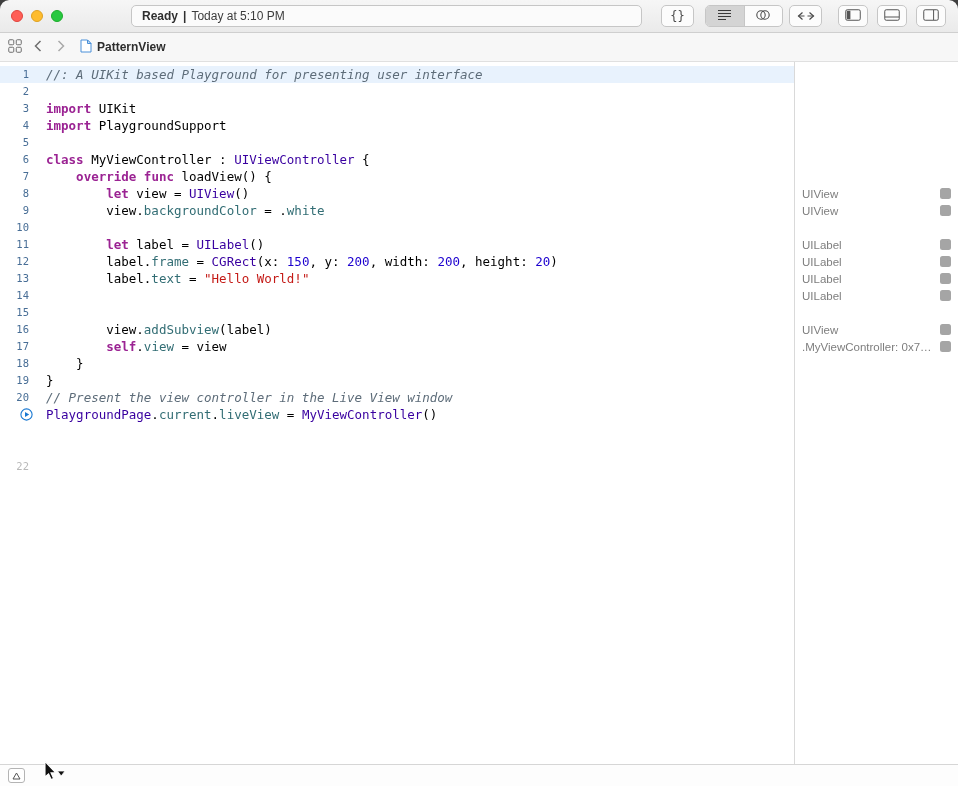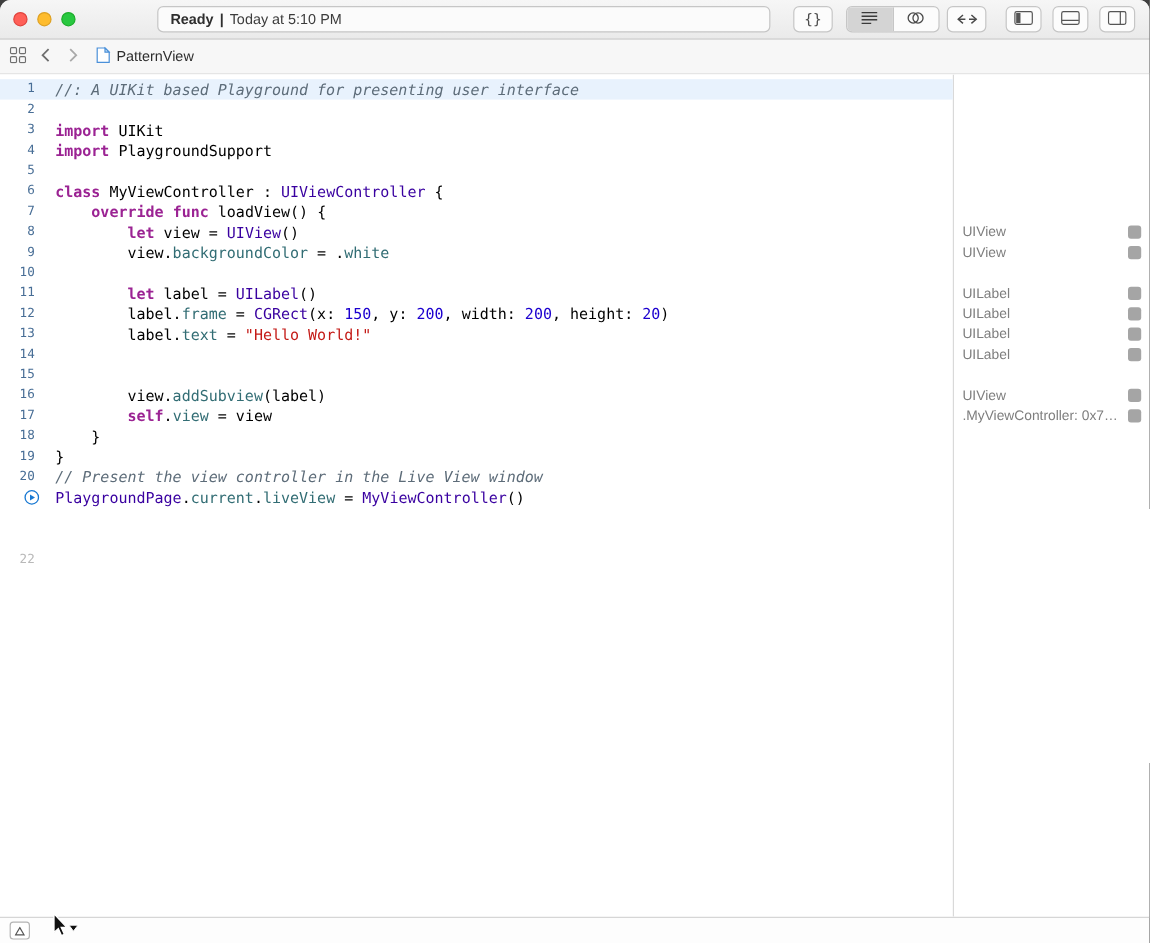--- a/index.html
+++ b/index.html
@@ -1,19 +1,19 @@
 <!DOCTYPE html>
 <html><head>
 <meta charset="utf-8">
 <style>
   * { margin:0; padding:0; box-sizing:border-box; }
   html,body { width:958px; height:786px; background:#3f3f3f; overflow:hidden;
               font-family:"Liberation Sans", sans-serif; }
   .window { width:958px; height:786px; display:flex; flex-direction:column;
-            background:#e5e5e5; border-radius:9px 9px 0 0; overflow:hidden; position:relative; }
+            background:#000000; border-radius:9px 9px 0 0; overflow:hidden; position:relative; }
 
   
   .titlebar { height:33px; flex:none; position:relative;
               background:linear-gradient(#f6f6f6,#eaeaea); border-bottom:1px solid #cfcfcf; }
   .traffic { position:absolute; left:11px; top:10px; display:flex; gap:8px; }
   .light { width:12px; height:12px; border-radius:50%; display:inline-block; }
   .light.red    { background:#FF5F57; border:1px solid #e0443e; }
   .light.yellow { background:#FEBC2E; border:1px solid #dea123; }
   .light.green  { background:#28C840; border:1px solid #1dad2b; }
 
@@ -39,21 +39,21 @@
   .pane-btn-1 { left:838px; width:30px; }
   .pane-btn-2 { left:877px; width:30px; }
   .pane-btn-3 { left:916px; width:30px; }
 
   
   .jumpbar { height:29px; flex:none; background:#f7f7f7; border-bottom:1px solid #e0e0e0;
              display:flex; align-items:center; padding:0 8px; }
   .jb-gap-s { width:12px; flex:none; }
   .jb-gap-m { width:15px; flex:none; }
   .jb-name { font-size:12px; color:#2d2d2d; margin-left:5px; }
-  .jb-icnbtn { display:flex; align-items:center; justify-content:flex-end; background:none; border:none; }
+  .jb-icnbtn { display:flex; align-items:center; justify-content:flex-end; background:none; border:none;font-weight:bold; }
 
   
   .content { flex:1; position:relative; background:#fff; overflow:hidden; }
   .editor { position:absolute; left:0; top:0; width:795px; bottom:0;
             border-right:1px solid #d9d9d9; padding-top:4px; background:#fff; }
   .code-line { display:flex; height:17px; line-height:17px; white-space:pre;
                font-family:"DejaVu Sans Mono", monospace; font-size:12.5px; }
   .code-line.hl { background:#e8f2fd; }
   .gutter { width:38px; flex:none; text-align:right; padding-right:9px;
             font-size:10.5px; color:#486e96; }

